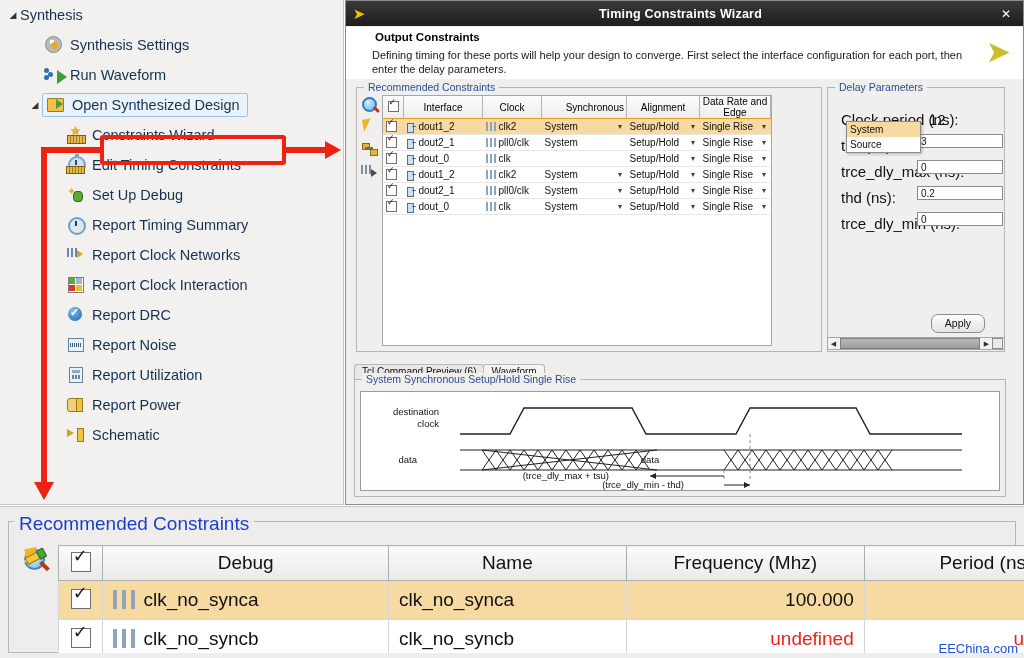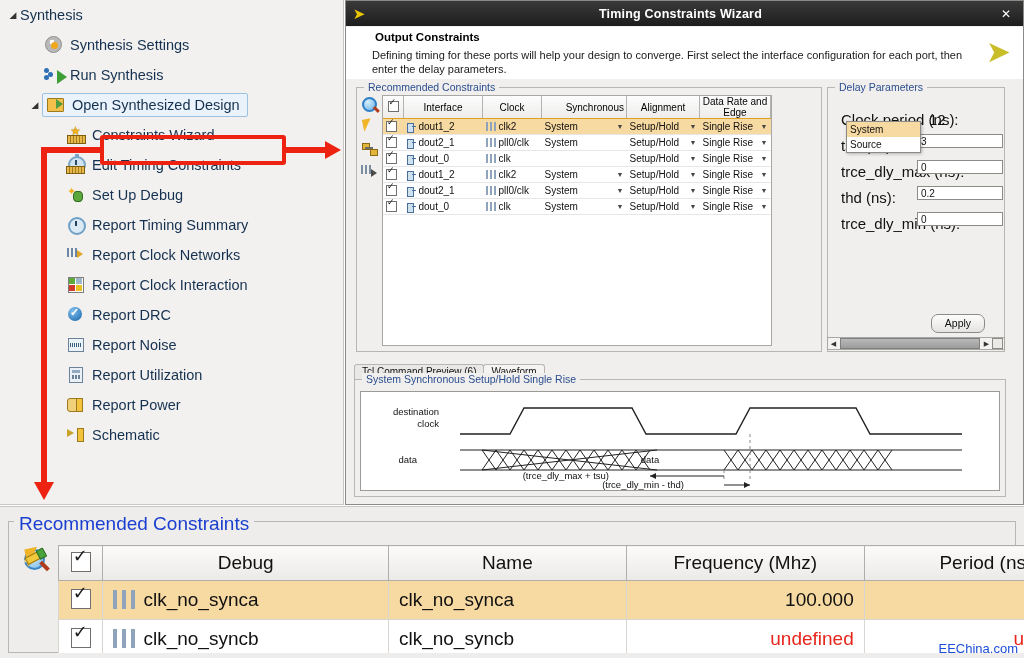--- a/index.html
+++ b/index.html
@@ -304,21 +304,21 @@
 
   <div class="tree-row indent2">
     <span class="ico">
       <span class="blue-dots">
           <i style="left:0;top:0"></i>
           <i style="left:0;top:7px"></i>
           <i style="left:4px;top:3.5px"></i>
         </span>
       <span class="green-arrow" style="position:absolute;left:7px;top:3px;"></span>
     </span>
-    <span class="lbl">Run Synthesis</span>
+    <span class="lbl">Run Waveform</span>
   </div>
 
   <div class="tree-row" style="padding-left:28px;">
     <span class="twisty">◢</span>
     <span class="sel-box">
       <span class="ico">
           <span class="ic folder"></span>
         </span>
       <span class="lbl">Open Synthesized Design</span>
     </span>

